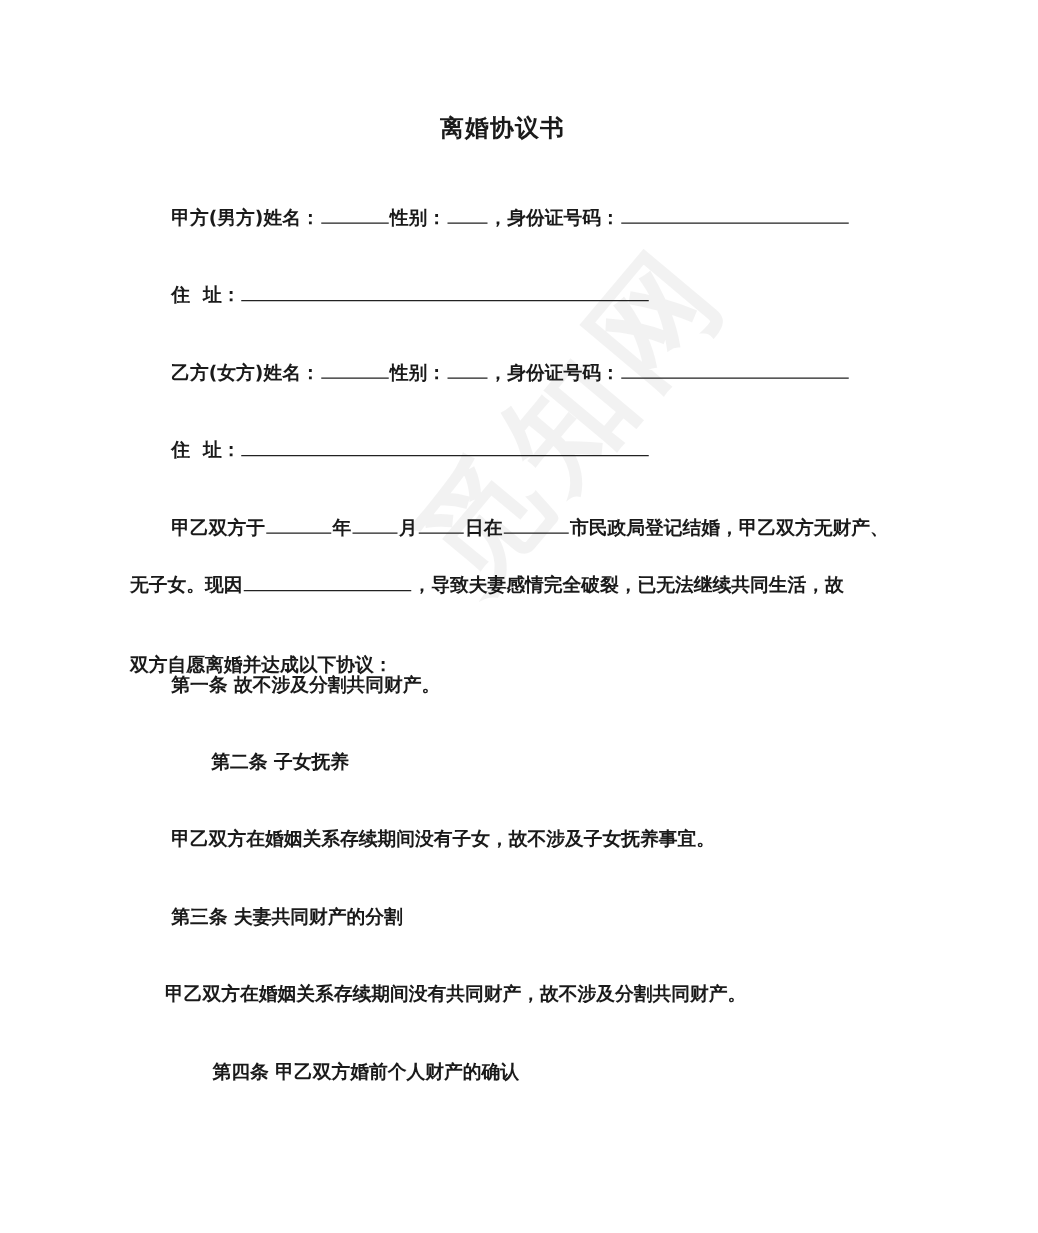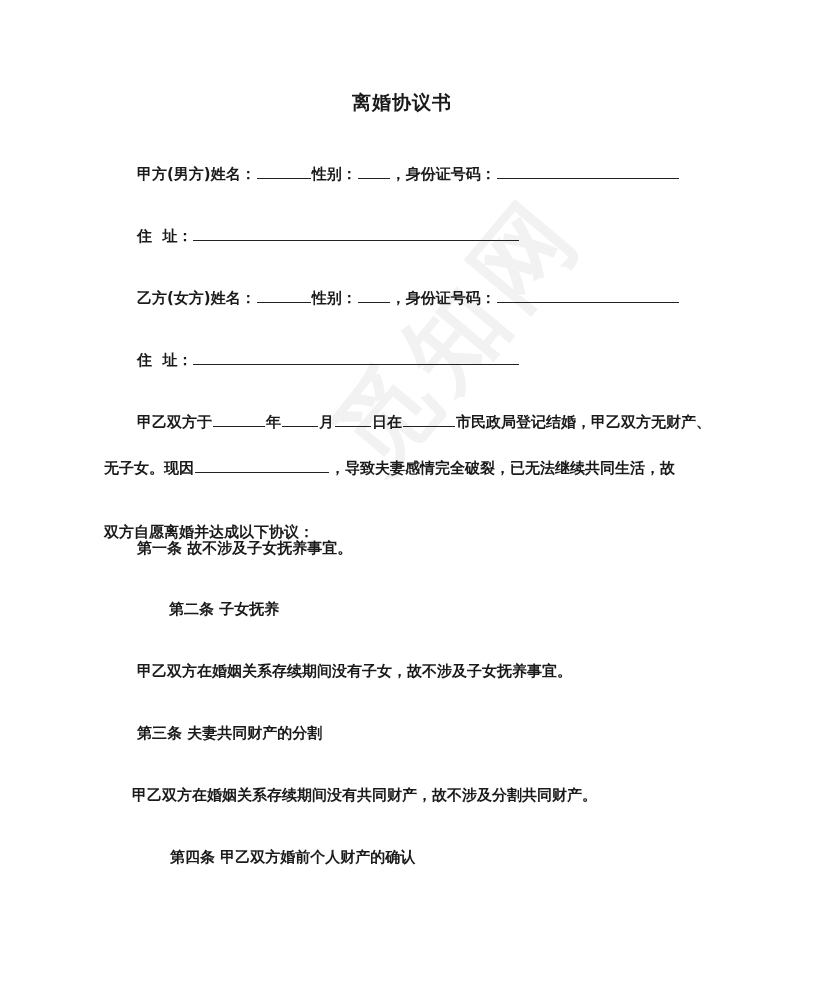--- a/index.html
+++ b/index.html
@@ -35,18 +35,18 @@
 <div class="line" style="left:137px;top:410px;">
   <span>甲乙双方于</span><span class="u" style="width:52px"></span><span>年</span><span class="u" style="width:36px"></span><span>月</span><span class="u" style="width:36px"></span><span>日在</span><span class="u" style="width:52px"></span><span>市民政局登记结婚，甲乙双方无财产、</span>
 </div>
 
 <div class="line" style="left:104px;top:456px;">
   <span>无子女。现因</span><span class="u" style="width:134px"></span><span>，导致夫妻感情完全破裂，已无法继续共同生活，故</span>
 </div>
 
 <div class="line" style="left:104px;top:473px;margin-top:48px;">双方自愿离婚并达成以下协议：</div>
 
-<div class="line" style="left:137px;top:537px;">第一条  故不涉及子女抚养事宜。</div>
+<div class="line" style="left:137px;top:537px;">第一条  故不涉及分割共同财产。</div>
 <div class="line" style="left:137px;top:598px;margin-left:32px;">第二条  子女抚养</div>
 <div class="line" style="left:137px;top:660px;">甲乙双方在婚姻关系存续期间没有子女，故不涉及子女抚养事宜。</div>
 <div class="line" style="left:137px;top:722px;">第三条  夫妻共同财产的分割</div>
 <div class="line" style="left:132px;top:784px;">甲乙双方在婚姻关系存续期间没有共同财产，故不涉及分割共同财产。</div>
 <div class="line" style="left:137px;top:846px;margin-left:33px;">第四条  甲乙双方婚前个人财产的确认</div>
 
 </body></html>

